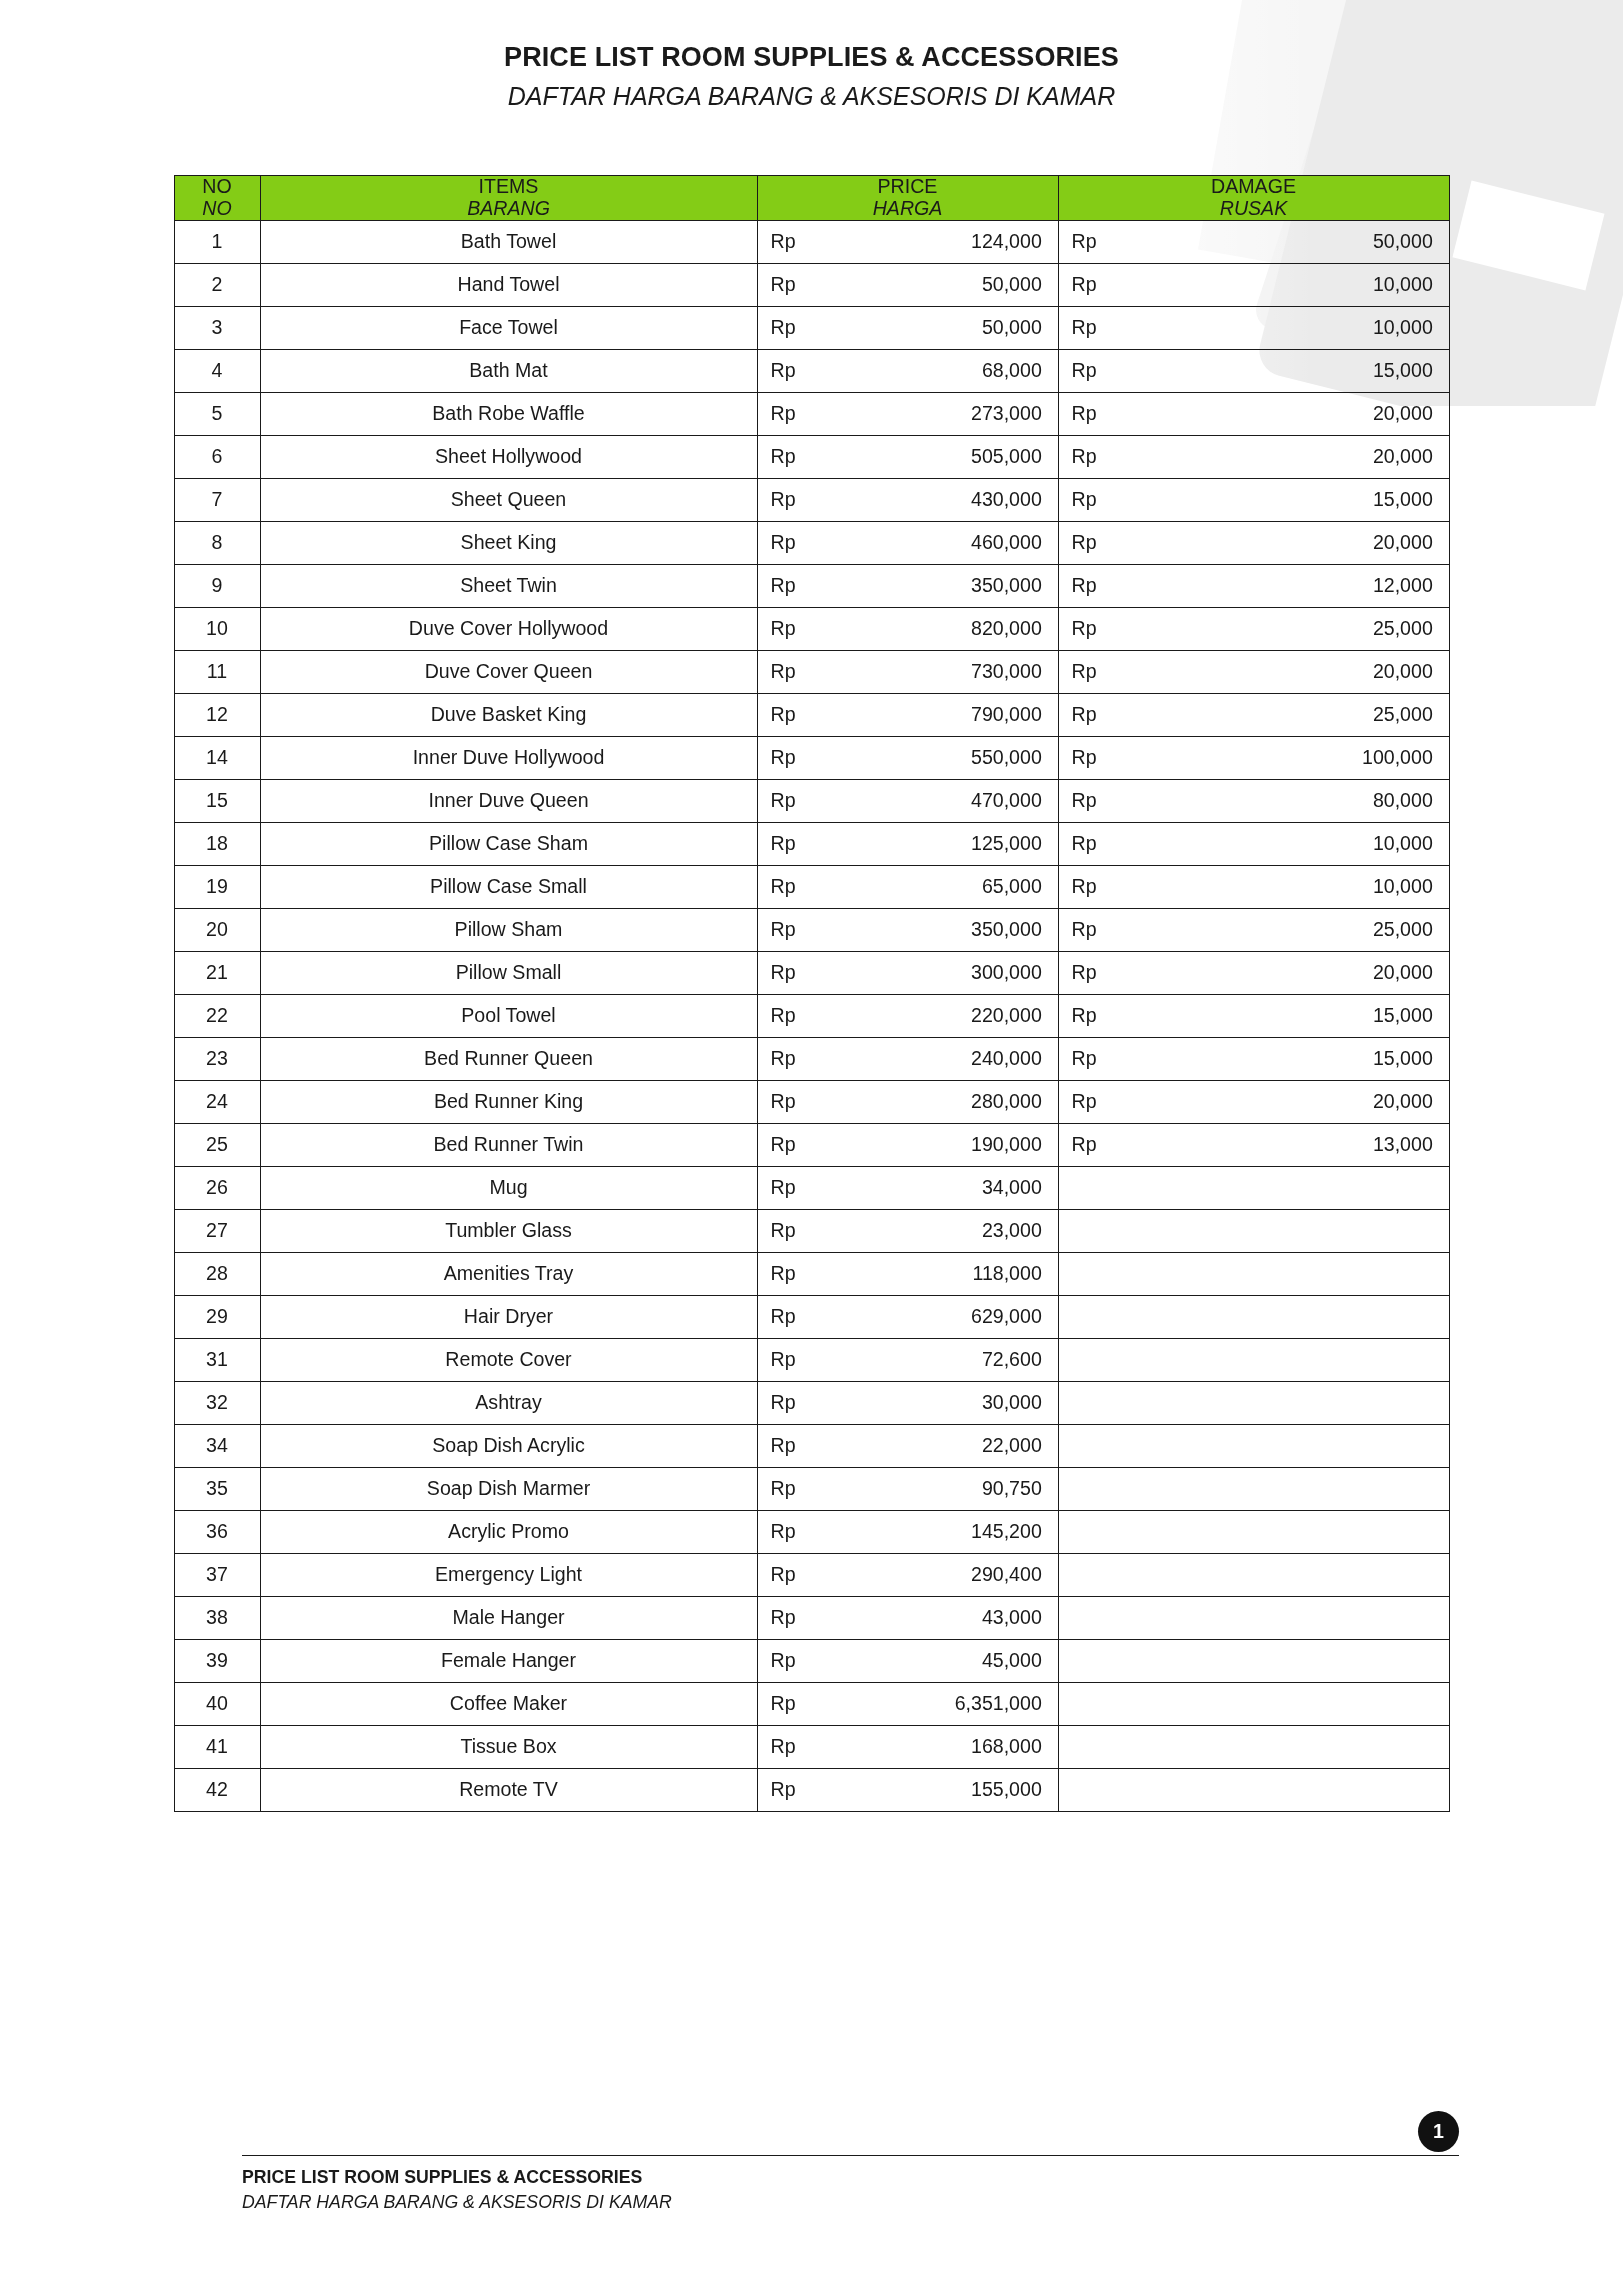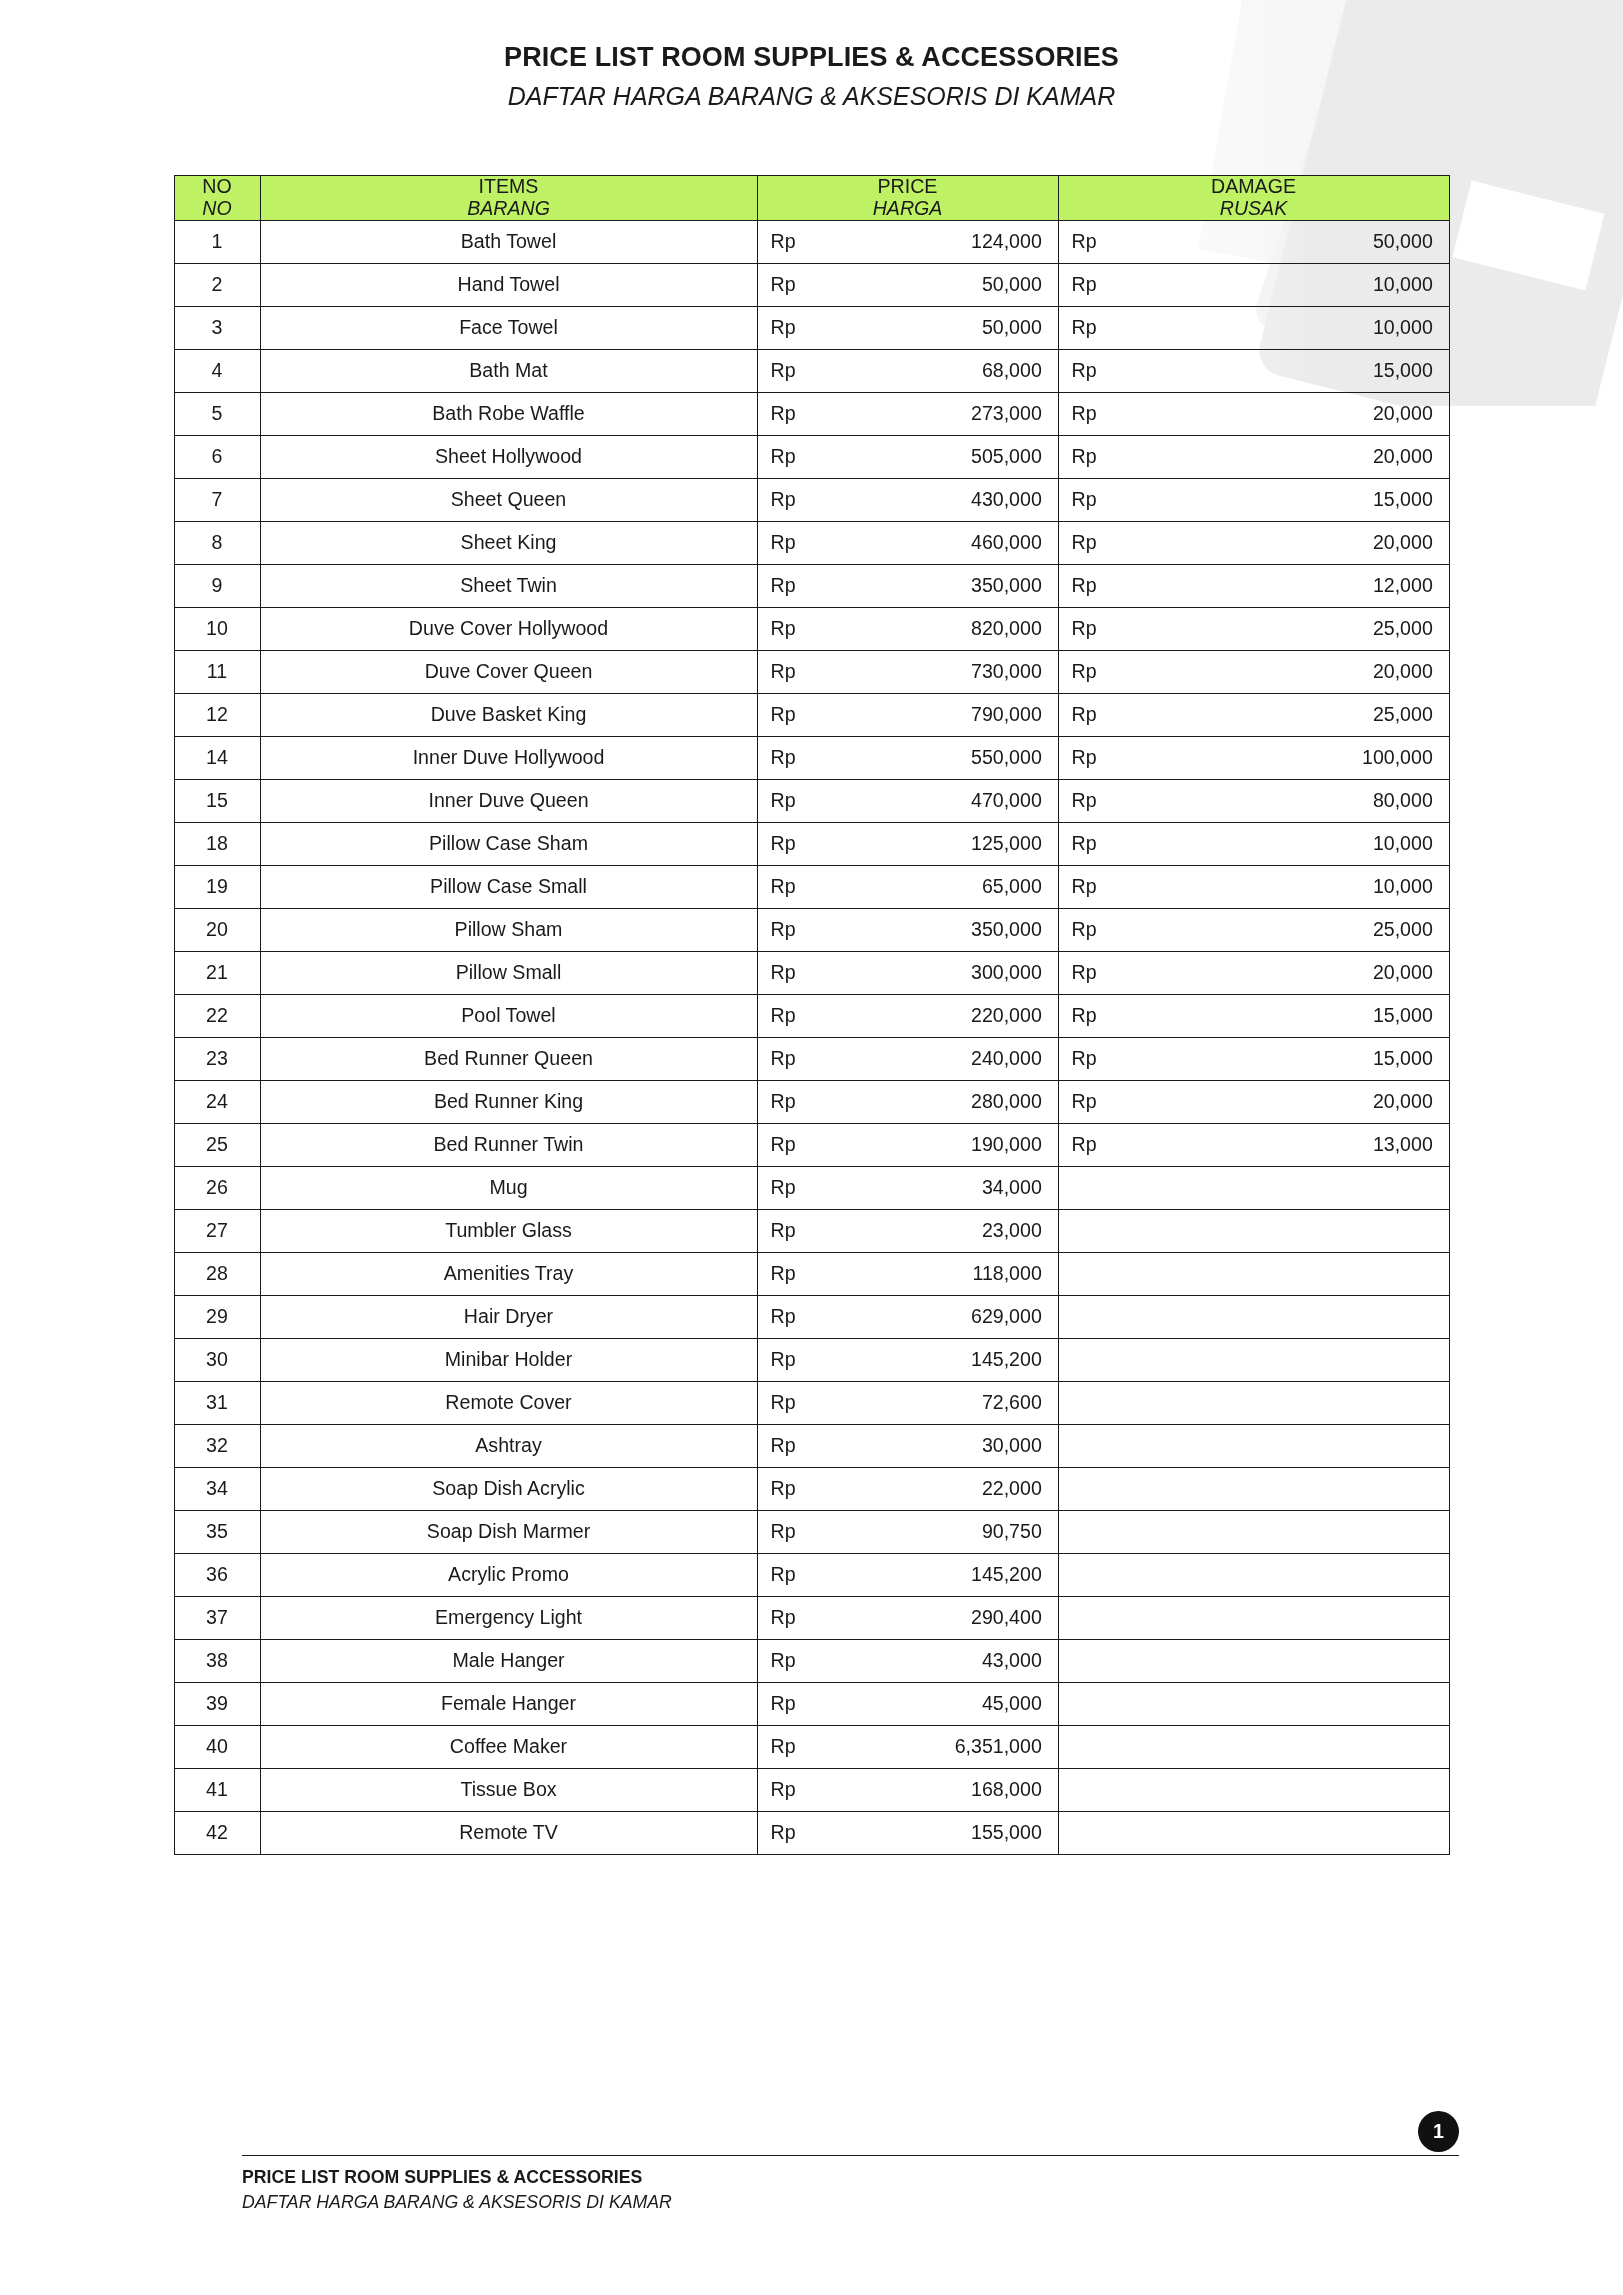--- a/index.html
+++ b/index.html
@@ -107,21 +107,21 @@
   table.price-table th,
   table.price-table td {
     border: 1px solid #1a1a1a;
     font-size: 19.6px;
     color: #1a1a1a;
     padding: 0;
     height: 42px;
     vertical-align: middle;
   }
   thead th {
-    background: #bef264;
+    background: #84cc16;
     font-weight: normal;
     text-align: center;
     height: 60px;
     padding: 3.9px 0;
   }
   .th-line1 {
     display: block;
     font-size: 19.6px;
     line-height: 1.08;
   }
@@ -639,31 +639,20 @@
           <td class="item-cell">Hair Dryer</td>
           <td class="money-cell">
             <div class="money-inner">
               <span class="money-cur">Rp</span>
               <span class="money-val">629,000</span>
             </div>
           </td>
           <td class="empty-cell"></td>
         </tr>
         <tr>
-          <td class="no-cell">30</td>
-          <td class="item-cell">Minibar Holder</td>
-          <td class="money-cell">
-            <div class="money-inner">
-              <span class="money-cur">Rp</span>
-              <span class="money-val">145,200</span>
-            </div>
-          </td>
-          <td class="empty-cell"></td>
-        </tr>
-        <tr>
           <td class="no-cell">31</td>
           <td class="item-cell">Remote Cover</td>
           <td class="money-cell">
             <div class="money-inner">
               <span class="money-cur">Rp</span>
               <span class="money-val">72,600</span>
             </div>
           </td>
           <td class="empty-cell"></td>
         </tr>

